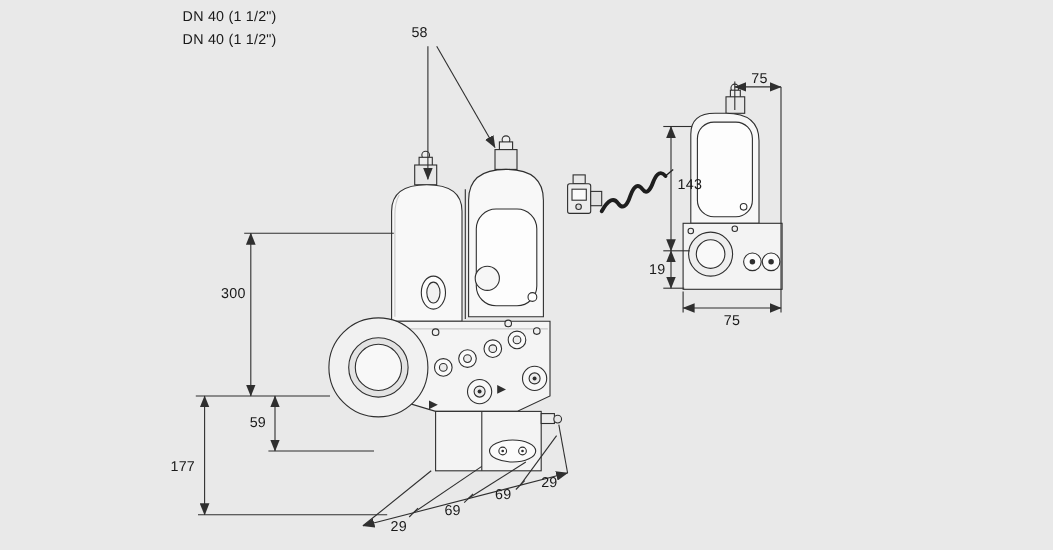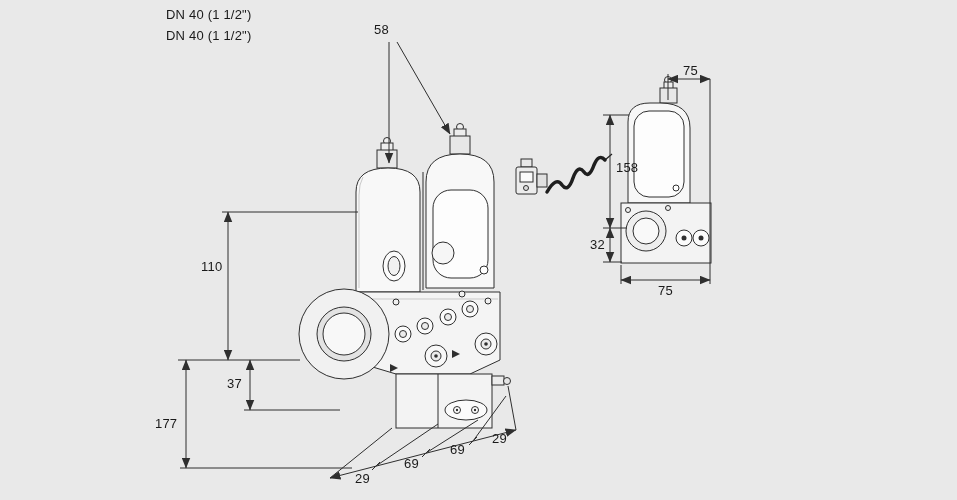--- a/index.html
+++ b/index.html
@@ -161,27 +161,27 @@
       <line x1="621" y1="265" x2="621" y2="284"></line>
       <line x1="710" y1="240" x2="710" y2="284"></line>
       <line x1="621" y1="280" x2="710" y2="280" marker-start="url(#as)" marker-end="url(#ae)"></line>
     </g>
   </svg>
 
   <span class="lbl" style="left:166px;top:7px">DN 40 (1 1/2")</span>
   <span class="lbl" style="left:166px;top:28px">DN 40 (1 1/2")</span>
 
   <span class="lbl" style="left:374px;top:22px">58</span>
-  <span class="lbl" style="left:201px;top:259px">110</span>
-  <span class="lbl" style="left:227px;top:376px">37</span>
+  <span class="lbl" style="left:201px;top:259px">300</span>
+  <span class="lbl" style="left:227px;top:376px">59</span>
   <span class="lbl" style="left:155px;top:416px">177</span>
 
   <span class="lbl" style="left:355px;top:471px">29</span>
   <span class="lbl" style="left:404px;top:456px">69</span>
   <span class="lbl" style="left:450px;top:442px">69</span>
   <span class="lbl" style="left:492px;top:431px">29</span>
 
   <span class="lbl" style="left:683px;top:63px">75</span>
-  <span class="lbl" style="left:616px;top:160px">158</span>
-  <span class="lbl" style="left:590px;top:237px">32</span>
+  <span class="lbl" style="left:616px;top:160px">143</span>
+  <span class="lbl" style="left:590px;top:237px">19</span>
   <span class="lbl" style="left:658px;top:283px">75</span>
 
 </div>
 
 </body></html>

